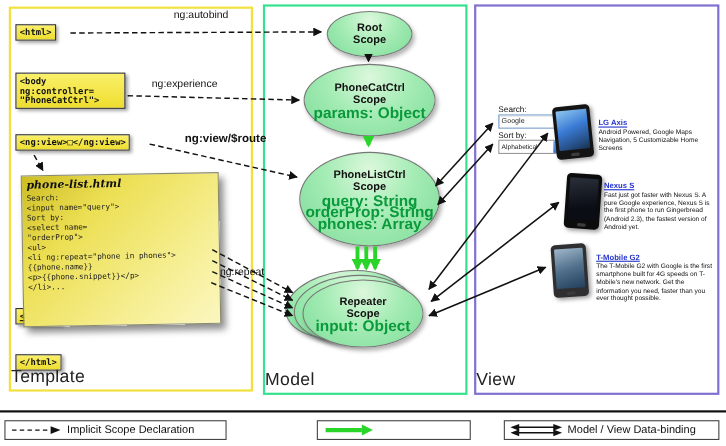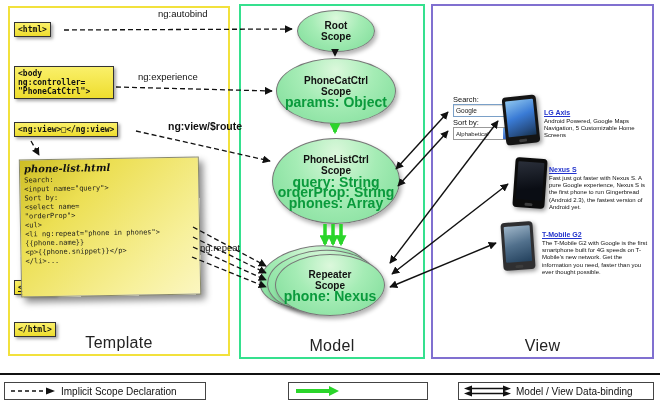--- a/index.html
+++ b/index.html
@@ -4,21 +4,21 @@
 <style>
   html,body{margin:0;padding:0;background:#fff;}
   .canvas{position:relative;width:660px;height:405px;background:#fff;
           font-family:"Liberation Sans",sans-serif;overflow:hidden;}
 
   
   .panel{position:absolute;background:transparent;}
   .panel-template{left:8px;top:6px;width:218px;height:346px;border:2px solid #f2e13c;}
   .panel-model{left:239px;top:4px;width:182px;height:351px;border:2px solid #35e08e;}
   .panel-view{left:431px;top:4px;width:219px;height:351px;border:2px solid #8070d0;}
-  .panel-label{position:absolute;bottom:2px;left:0;width:100%;text-align:center;
+  .panel-label{position:absolute;bottom:2px;left:0;width:100%;text-align:left;
                font-size:16px;color:#222;letter-spacing:.3px;}
 
   
   .tag{position:absolute;z-index:3;background:linear-gradient(180deg,#faf06a,#eedd2e);
        border:1px solid #333;color:#111;padding:2px 3px;
        font:bold 8px "DejaVu Sans Mono",monospace;line-height:9px;
        box-shadow:2px 2px 3px rgba(0,0,0,.35);white-space:nowrap;}
   .tag-html-open{left:14px;top:22px;}
   .tag-body-open{left:14px;top:66px;width:92px;}
   .tag-ng-view{left:14px;top:122px;}
@@ -157,21 +157,21 @@
 
   <div class="scope scope-phonelist">
     <div class="t">PhoneListCtrl Scope</div>
     <div class="p">query: String</div>
     <div class="p">orderProp: String</div>
     <div class="p">phones: Array</div>
   </div>
 
   <div class="scope scope-repeater">
     <div class="t">Repeater Scope</div>
-    <div class="p">phone: Nexus</div>
+    <div class="p">input: Object</div>
   </div>
 
   <div class="alabel al-autobind">ng:autobind</div>
   <div class="alabel al-controller">ng:experience</div>
   <div class="alabel al-viewroute">ng:view/$route</div>
   <div class="alabel al-repeat">ng:repeat</div>
 
   <div class="vlabel vl-search">Search:</div>
   <div class="vinput">Google</div>
   <div class="vlabel vl-sort">Sort by:</div>

